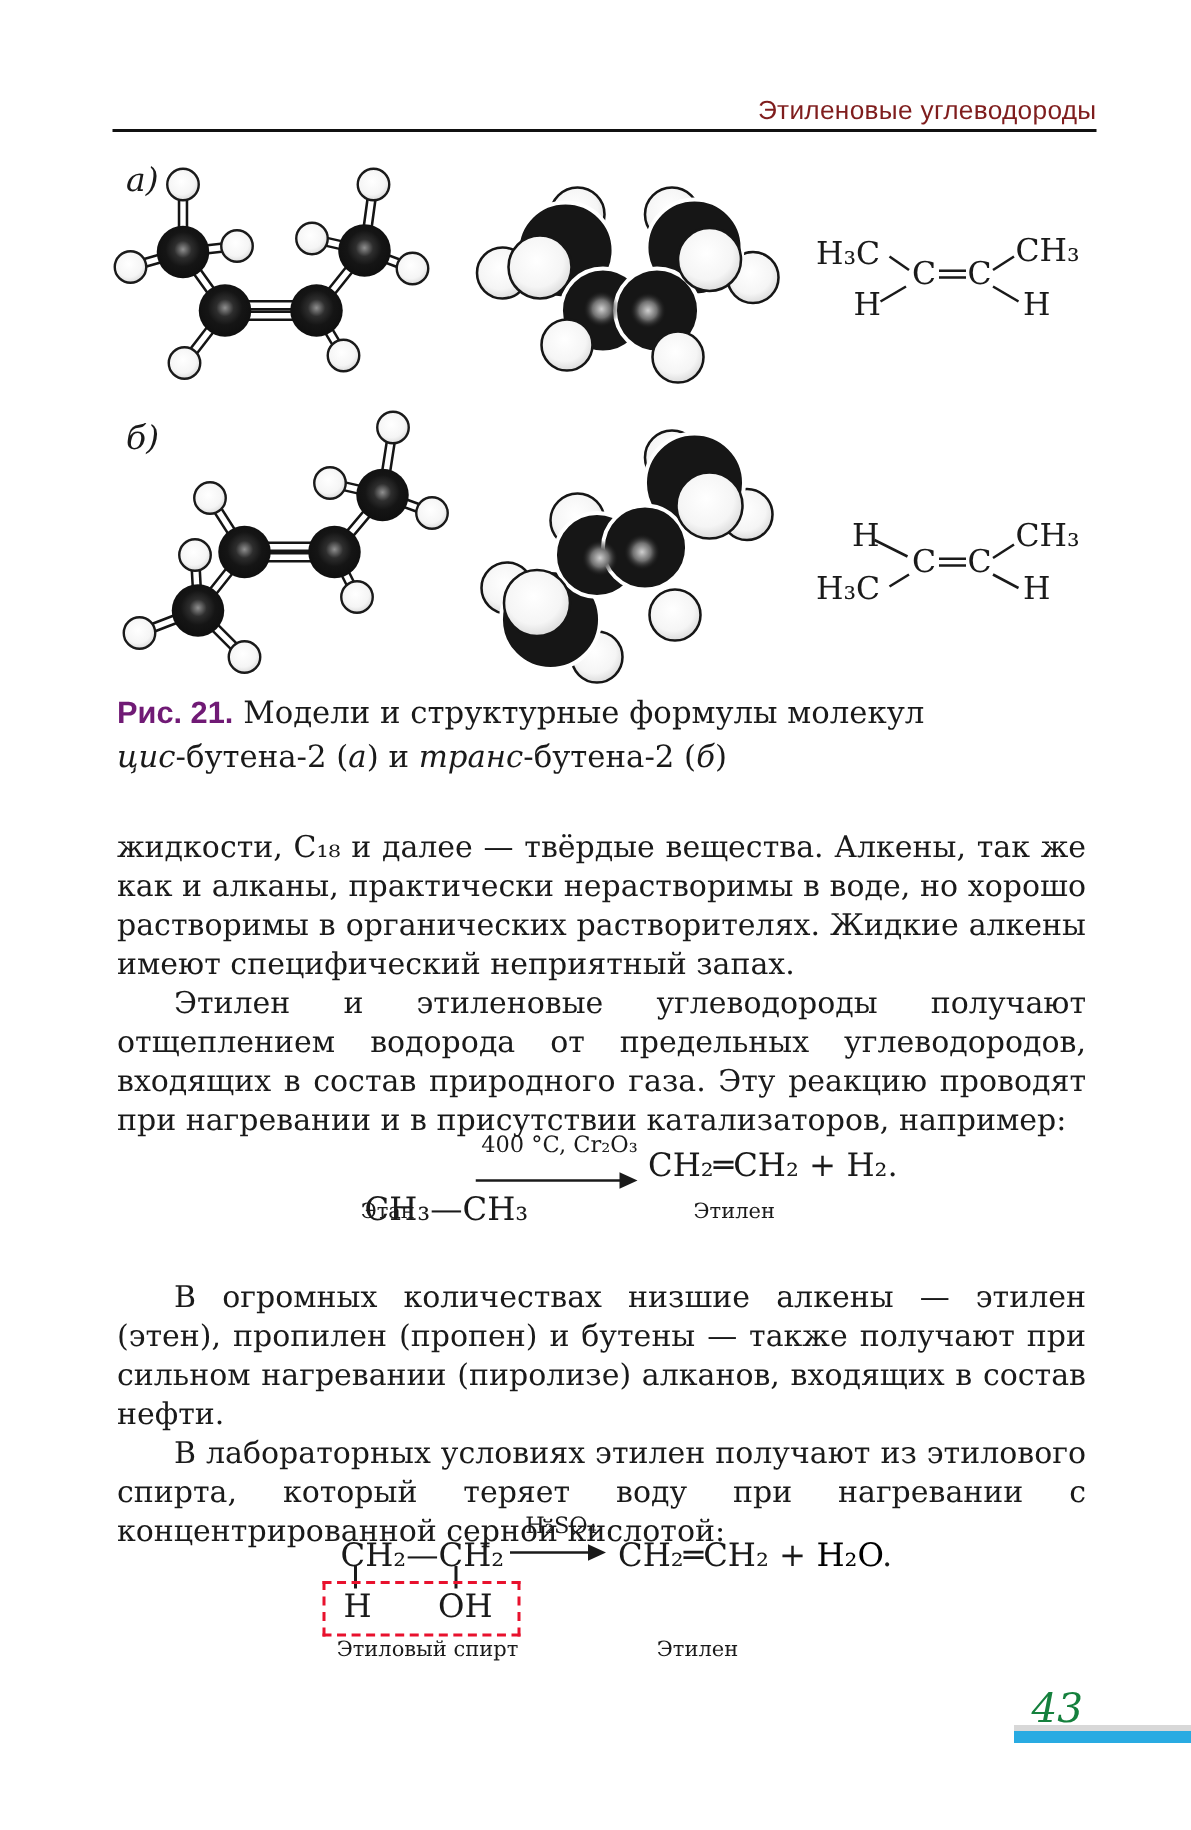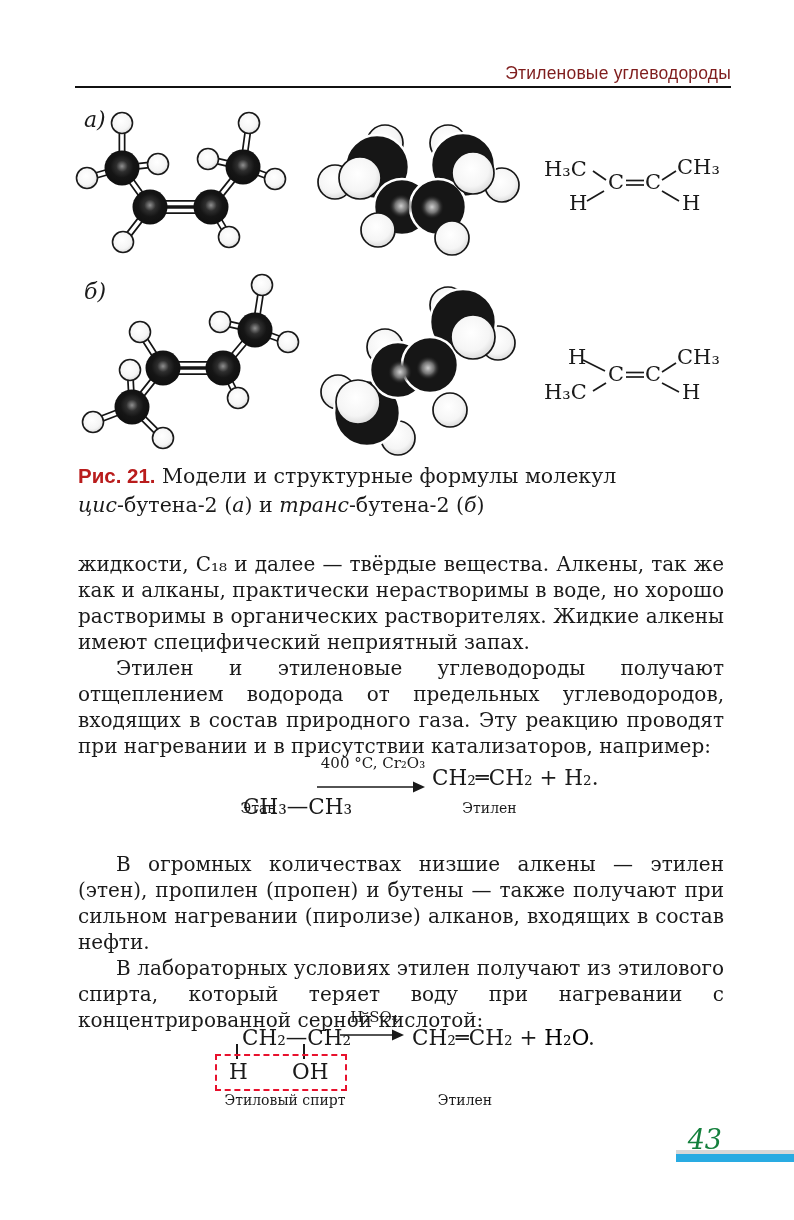--- a/index.html
+++ b/index.html
@@ -28,21 +28,21 @@
   .sf-c { fill:#161616; stroke:#ffffff; stroke-width:2.6; }
   .sf-h { fill:url(#gH); stroke:#161616; stroke-width:1.7; }
   .sf-dot { fill:url(#gDot); }
   .sub-label { font:italic 22px "DejaVu Serif", serif; fill:#1a1a1a; }
   .sf-t { font:21px "DejaVu Serif", serif; fill:#1a1a1a; }
   .bond { stroke:#1a1a1a; stroke-width:1.7; }
 
   
   .caption { position:absolute; left:78px; top:461px; width:560px;
     font-size:20.5px; line-height:29px; }
-  .cap-label { font-family:"Liberation Sans", sans-serif; font-weight:700; color:#b91c1c; }
+  .cap-label { font-family:"Liberation Sans", sans-serif; font-weight:700; color:#701a75; }
   .it { font-style:italic; }
 
   
   .bodyblock { position:absolute; left:78px; width:646px;
     font-size:20px; line-height:26px; text-align:justify; hyphens:none; }
   .bodyblock p { margin:0; text-indent:38px; }
   .bodyblock p.noindent { text-indent:0; }
   #block1 { top:551px; }
   #block2 { top:851px; }
 
@@ -254,21 +254,21 @@
   </svg>
   <div class="abs chem" style="left:432px; top:765px;">CH₂═CH₂ + H₂.</div>
   <div class="abs chem-label" style="left:205px; top:800px; width:107px;">Этан</div>
   <div class="abs chem-label" style="left:432px; top:800px; width:115px;">Этилен</div>
 
   <div id="block2" class="bodyblock">
     <p>В огромных количествах низшие алкены — этилен (этен), пропилен (пропен) и бутены — также получают при сильном нагревании (пиролизе) алканов, входящих в состав нефти.</p>
     <p>В лабораторных условиях этилен получают из этилового спирта, который теряет воду при нагревании с концентрированной серной кислотой:</p>
   </div>
 
-  <div class="abs chem" style="left:242px; top:1025px;">CH₂—CH₂</div>
+  <div class="abs chem" style="left:227px; top:1025px;">CH₂—CH₂</div>
   <div class="abs vbond" style="left:236px; top:1044px; height:15px;"></div>
   <div class="abs vbond" style="left:303px; top:1044px; height:15px;"></div>
   <div class="abs dash-box" style="left:215px; top:1054px; width:128px; height:33px;"></div>
   <div class="abs chem" style="left:229px; top:1059px;">H</div>
   <div class="abs chem" style="left:292px; top:1059px;">OH</div>
   <div class="abs cond" style="left:340px; top:1008px; width:68px;">H₂SO₄</div>
   <svg class="abs arrow-svg" style="left:340px; top:1028px;" width="70" height="14">
     <line x1="0" y1="7" x2="60" y2="7"></line>
       <path d="M52,1.5 L64,7 L52,12.5 Z"></path>
   </svg>

